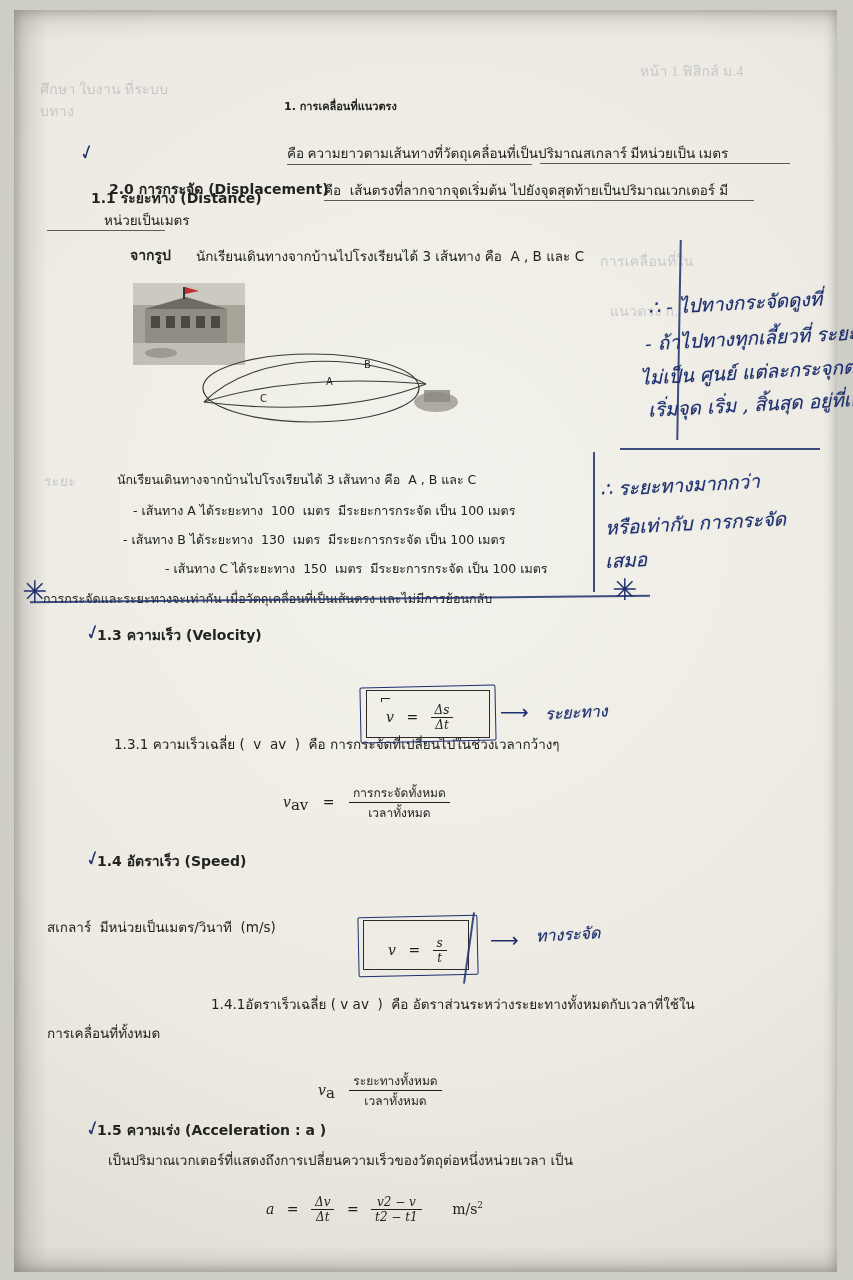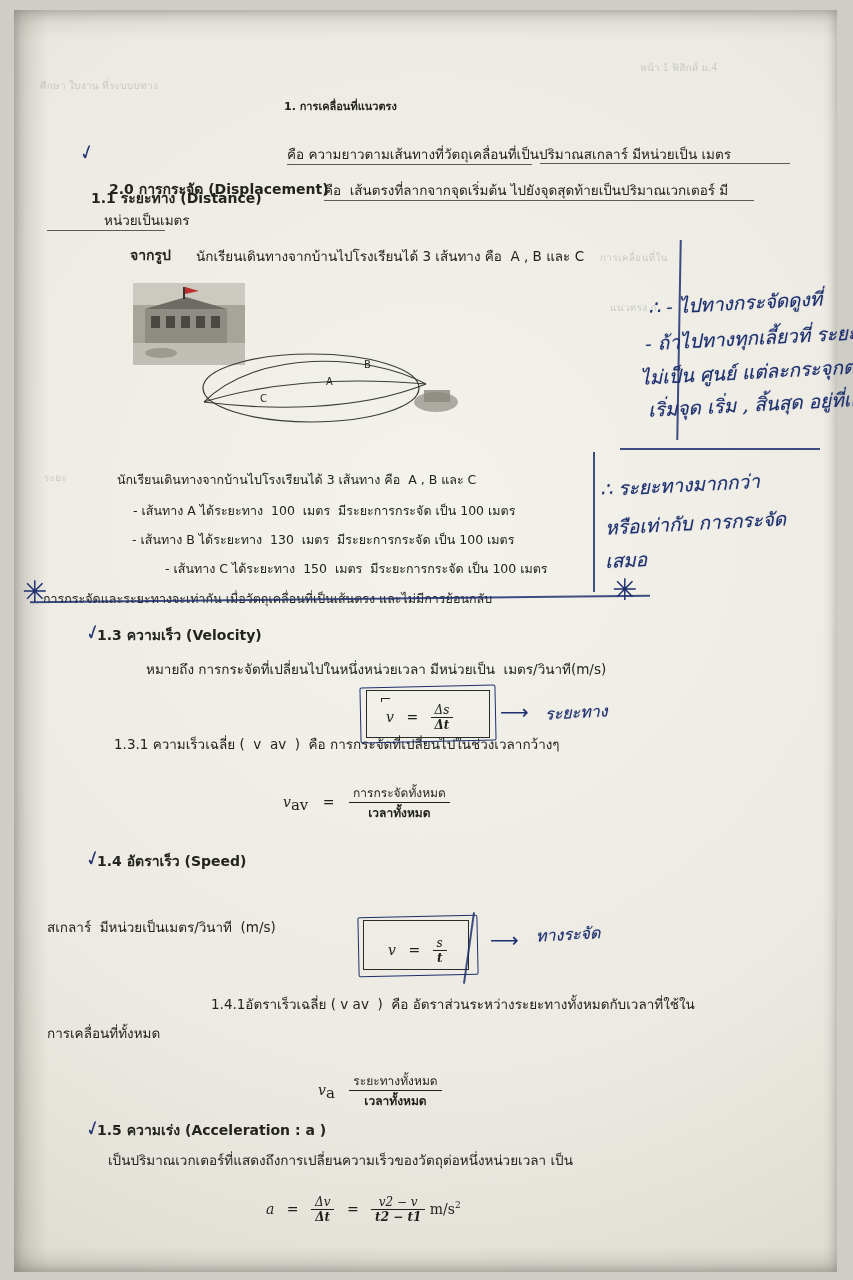--- a/index.html
+++ b/index.html
@@ -34,23 +34,23 @@
     inset: 0;
     background:
       linear-gradient(90deg, rgba(120,118,108,0.30) 0px, rgba(255,255,255,0) 34px),
       linear-gradient(0deg, rgba(120,118,108,0.22) 0px, rgba(255,255,255,0) 26px),
       linear-gradient(180deg, rgba(120,118,108,0.18) 0px, rgba(255,255,255,0) 30px);
     pointer-events: none;
   }
   .ghost {
     position: absolute;
     color: rgba(110,120,135,0.30);
-    font-size: 10px;
+    font-size: 14px;
     letter-spacing: 0.3px;
-    font-family: Liberation Sans, sans-serif;
+    font-family: Liberation Serif, serif;
     pointer-events: none;
   }
   .txt {
     position: absolute;
     color: #23231f;
     font-family: "DejaVu Sans", sans-serif;
     white-space: pre;
     line-height: 1.25;
   }
   .title {
@@ -135,21 +135,21 @@
     color: #1f1f1c;
     font-size: 14px;
   }
   .frac {
     display: inline-block;
     text-align: center;
     vertical-align: middle;
     font-size: 12px;
   }
   .frac .num { display: block; padding: 0 4px; }
-  .frac .den { display: block; border-top: 1.2px solid #1f1f1c; padding: 0 4px; font-weight: bold; }
+  .frac .den { display: block; border-top: 1.2px solid #1f1f1c; padding: 0 4px; }
   .italic { font-style: italic; }
   .sub { font-size: 15px; vertical-align: sub; }
   .sup { font-size: 9px; vertical-align: super; }
   .boxline {
     position: absolute;
     border: 1.4px solid #2a2a26;
   }
 </style>
 </head>
 <body>
@@ -159,21 +159,21 @@
 
   <div class="ghost" style="left:640px; top:60px;">หน้า 1 ฟิสิกส์ ม.4</div>
   <div class="ghost" style="left:40px; top:78px; width:160px;">ศึกษา ใบงาน ที่ระบบบทาง</div>
   <div class="ghost" style="left:600px; top:250px;">การเคลื่อนที่ใน</div>
   <div class="ghost" style="left:610px; top:300px;">แนวตรง ก.</div>
   <div class="ghost" style="left:44px; top:470px;">ระยะ</div>
 
   <div class="txt title" style="left:284px; top:100px;">1. การเคลื่อนที่แนวตรง</div>
 
   <div class="txt hd" style="left:91px; top:145px;margin-top:45px;">1.1 ระยะทาง (Distance)</div>
-  <div class="txt bd" style="left:287px; top:146px;">คือ ความยาวตามเส้นทางที่วัตถุเคลื่อนที่เป็นปริมาณสเกลาร์ มีหน่วยเป็น เมตร</div>
+  <div class="txt bd" style="left:287px; top:146px;font-family:Liberation Serif, serif;">คือ ความยาวตามเส้นทางที่วัตถุเคลื่อนที่เป็นปริมาณสเกลาร์ มีหน่วยเป็น เมตร</div>
   <div class="ul" style="left:287px; top:164px; width:245px;"></div>
   <div class="ul" style="left:540px; top:163px; width:250px;"></div>
 
   <div class="txt hd" style="left:109px; top:181px;">2.0 การกระจัด (Displacement)</div>
   <div class="txt bd" style="left:324px; top:182px;">คือ  เส้นตรงที่ลากจากจุดเริ่มต้น ไปยังจุดสุดท้ายเป็นปริมาณเวกเตอร์ มี</div>
   <div class="txt bd" style="left:61px; top:212px;margin-left:43px;">หน่วยเป็นเมตร</div>
   <div class="ul" style="left:324px; top:200px; width:430px;"></div>
   <div class="ul" style="left:47px; top:230px; width:118px;"></div>
 
   <div class="txt hd" style="left:130px; top:247px;">จากรูป</div>
@@ -206,27 +206,26 @@
     <path d="M18,62 C90,40 170,38 240,44" fill="none" stroke="#3b3b36" stroke-width="1.1"></path>
     <text x="140" y="45" font-size="10" fill="#2a2a26" font-family="DejaVu Sans, sans-serif">A</text>
     <text x="178" y="28" font-size="10" fill="#2a2a26" font-family="DejaVu Sans, sans-serif">B</text>
     <text x="74" y="62" font-size="10" fill="#2a2a26" font-family="DejaVu Sans, sans-serif">C</text>
     <ellipse cx="250" cy="62" rx="22" ry="10" fill="#9b9990" opacity="0.8"></ellipse>
     <rect x="238" y="50" width="26" height="12" fill="#8a887f" opacity="0.8"></rect>
   </svg>
 
   <div class="txt sm" style="left:117px; top:472px;">นักเรียนเดินทางจากบ้านไปโรงเรียนได้ 3 เส้นทาง คือ  A , B และ C</div>
   <div class="txt sm" style="left:133px; top:503px;">- เส้นทาง A ได้ระยะทาง  100  เมตร  มีระยะการกระจัด เป็น 100 เมตร</div>
-  <div class="txt sm" style="left:132px; top:532px;">- เส้นทาง B ได้ระยะทาง  130  เมตร  มีระยะการกระจัด เป็น 100 เมตร</div>
+  <div class="txt sm" style="left:123px; top:532px;">- เส้นทาง B ได้ระยะทาง  130  เมตร  มีระยะการกระจัด เป็น 100 เมตร</div>
   <div class="txt sm" style="left:133px; top:561px;margin-left:32px;">- เส้นทาง C ได้ระยะทาง  150  เมตร  มีระยะการกระจัด เป็น 100 เมตร</div>
 
   <div class="txt sm" style="left:43px; top:591px;">การกระจัดและระยะทางจะเท่ากัน เมื่อวัตถุเคลื่อนที่เป็นเส้นตรง และไม่มีการย้อนกลับ</div>
 
   <div class="txt hd" style="left:97px; top:627px;">1.3 ความเร็ว (Velocity)</div>
-  <div class="txt bd" style="left:146px; top:661px;">หมายถึง การกระจัดที่เปลี่ยนไปในหนึ่งหน่วยเวลา มีหน่วยเป็น  เมตร/วินาที(m/s)</div>
 
   <div class="boxline" style="left:366px; top:690px; width:122px; height:46px;"></div>
   <div class="formula" style="left:386px; top:703px;">
     <span class="italic">v</span>
     <span style="margin:0 8px;">=</span>
     <span class="frac">
       <span class="num italic">Δs</span>
       <span class="den italic">Δt</span>
     </span>
   </div>
@@ -275,21 +274,21 @@
     <span style="margin:0 8px;">=</span>
     <span class="frac">
       <span class="num italic">Δv</span>
       <span class="den italic">Δt</span>
     </span>
     <span style="margin:0 8px;">=</span>
     <span class="frac">
       <span class="num italic">v2 − v</span>
       <span class="den italic">t2 − t1</span>
     </span>
-    <span style="">m/s</span><span class="sup">2</span>
+    <span style="margin-left:26px;">m/s</span><span class="sup">2</span>
   </div>
 
   <div class="hw-check" style="left:78px; top:140px;">✓</div>
   <div class="hw-check" style="left:84px; top:620px;">✓</div>
   <div class="hw-check" style="left:84px; top:846px;">✓</div>
   <div class="hw-check" style="left:84px; top:1116px;">✓</div>
 
   <div class="hw-line" style="left:678px; top:240px; width:2px; height:200px; transform:rotate(1deg);"></div>
   <div class="hw-line" style="left:593px; top:452px; width:2px; height:140px;"></div>
   <div class="hw-line" style="left:620px; top:448px; width:200px; height:2px;"></div>

